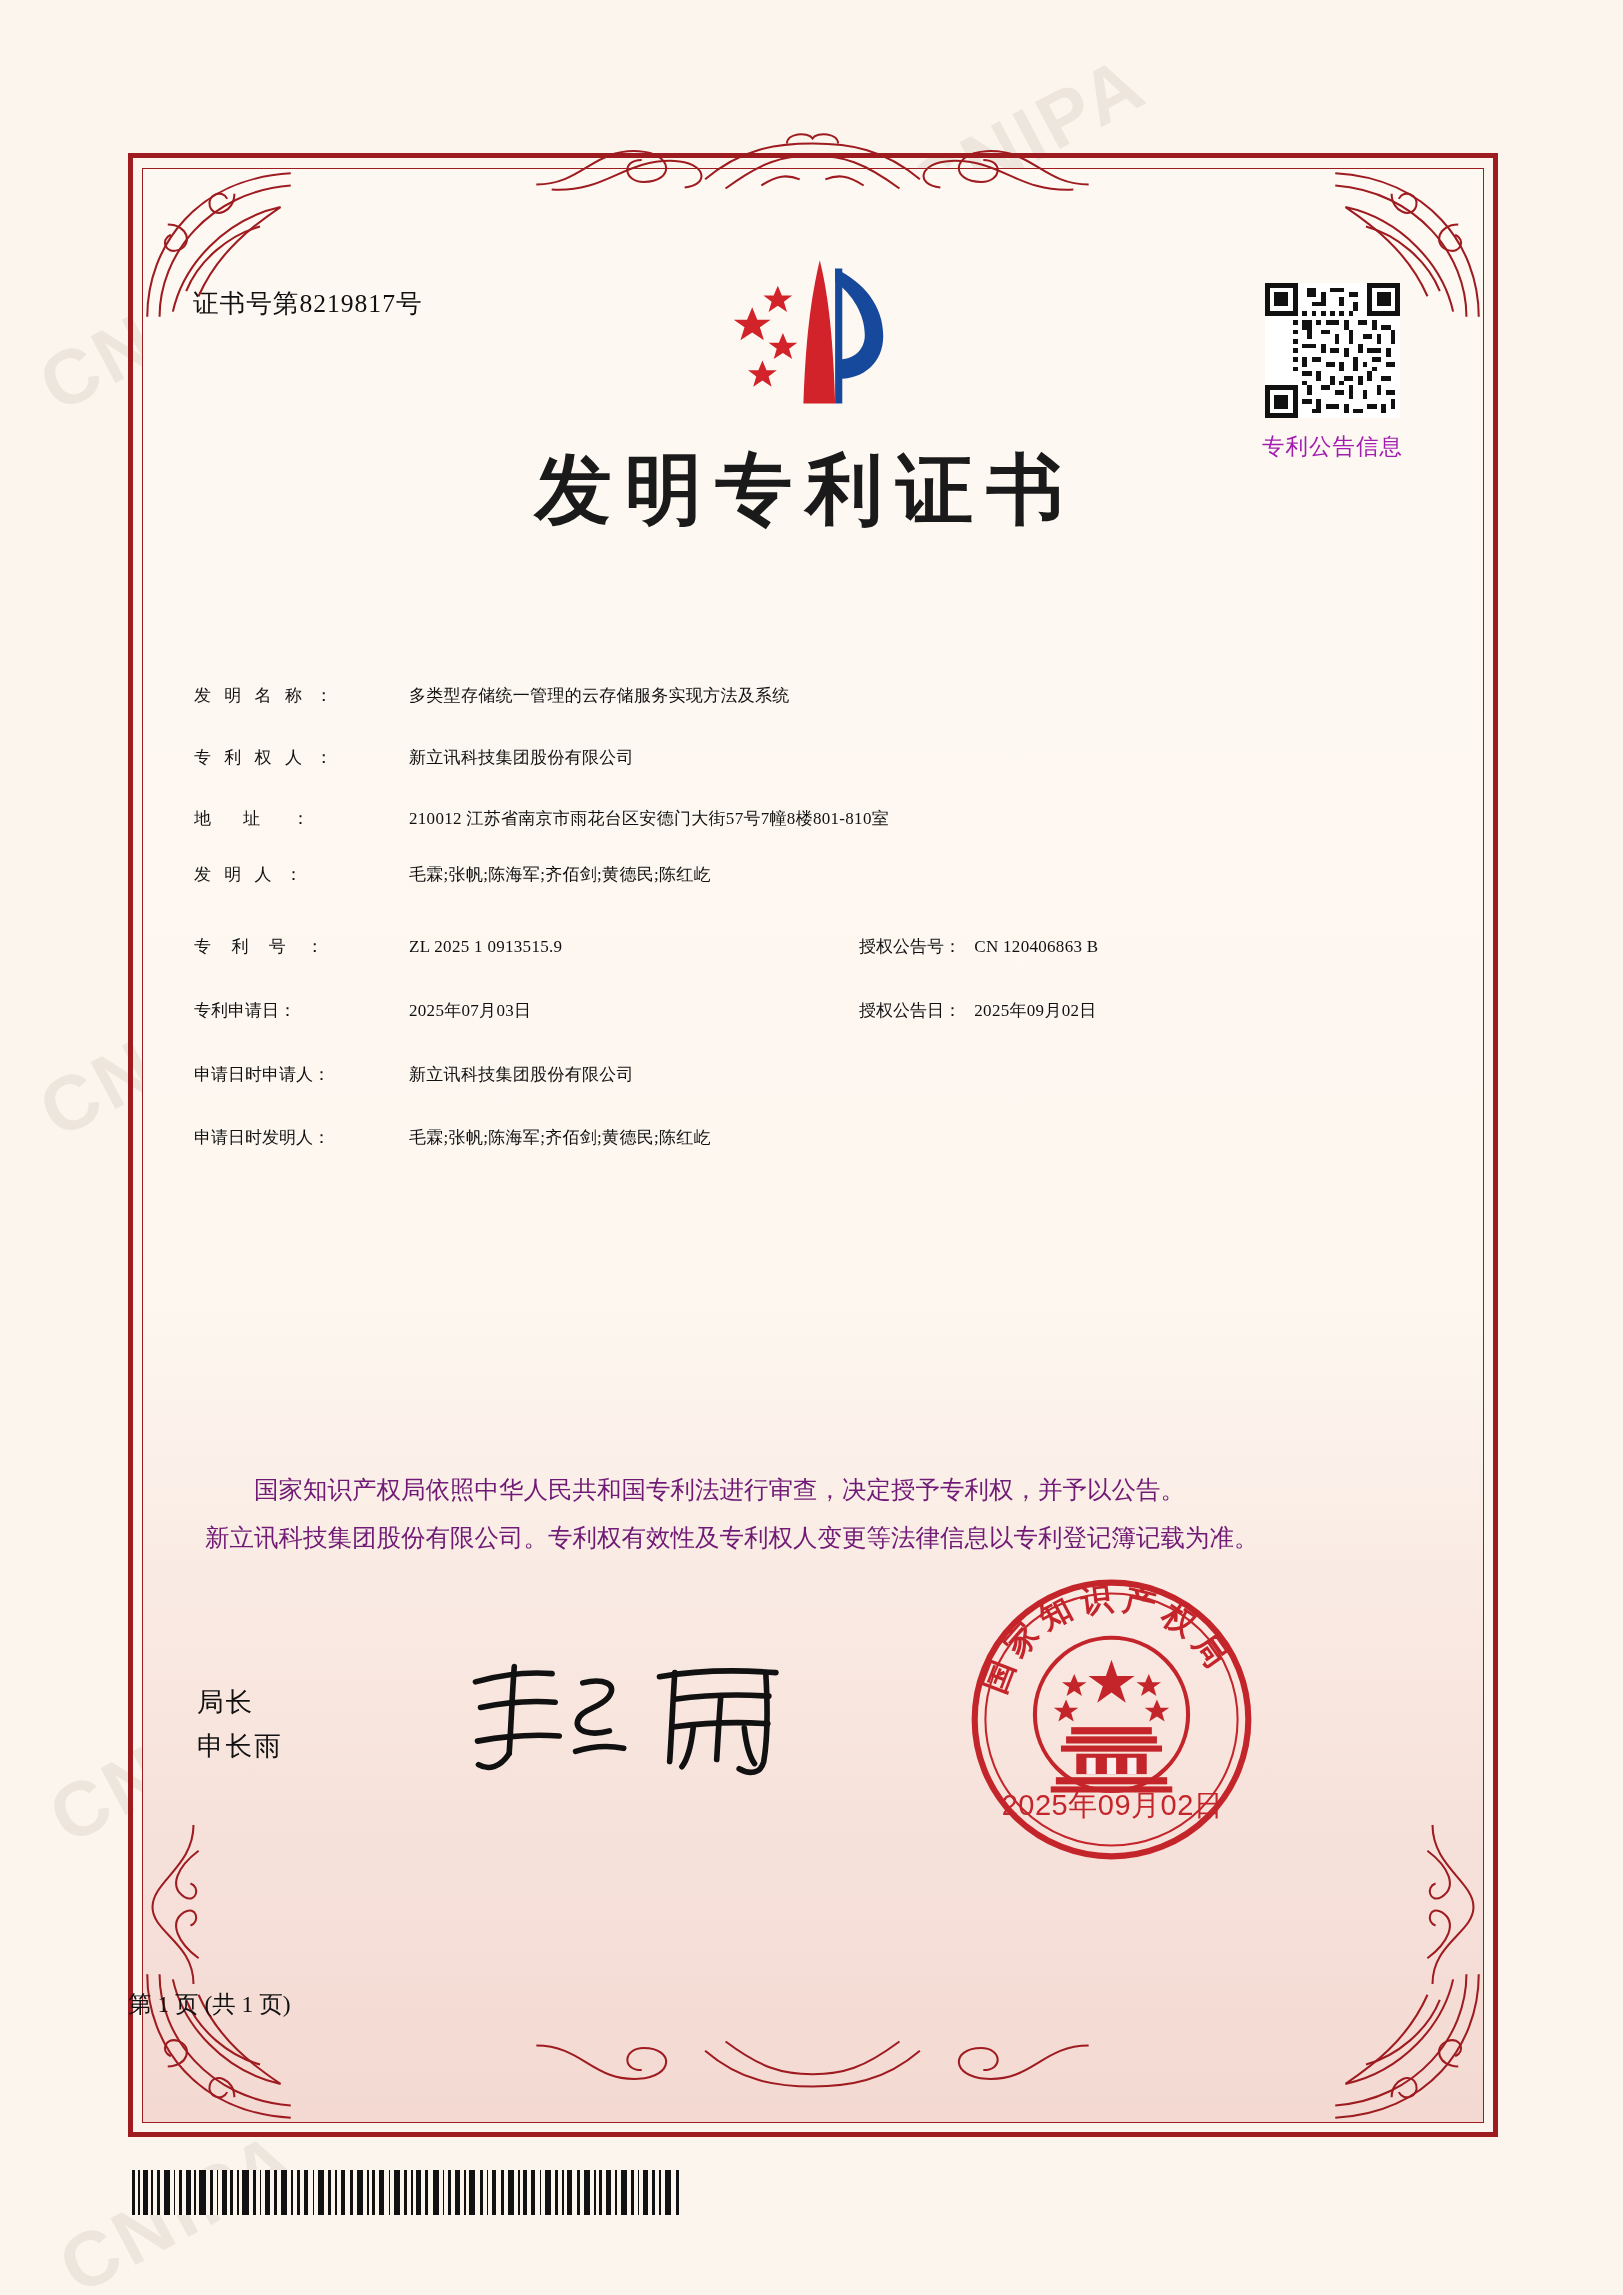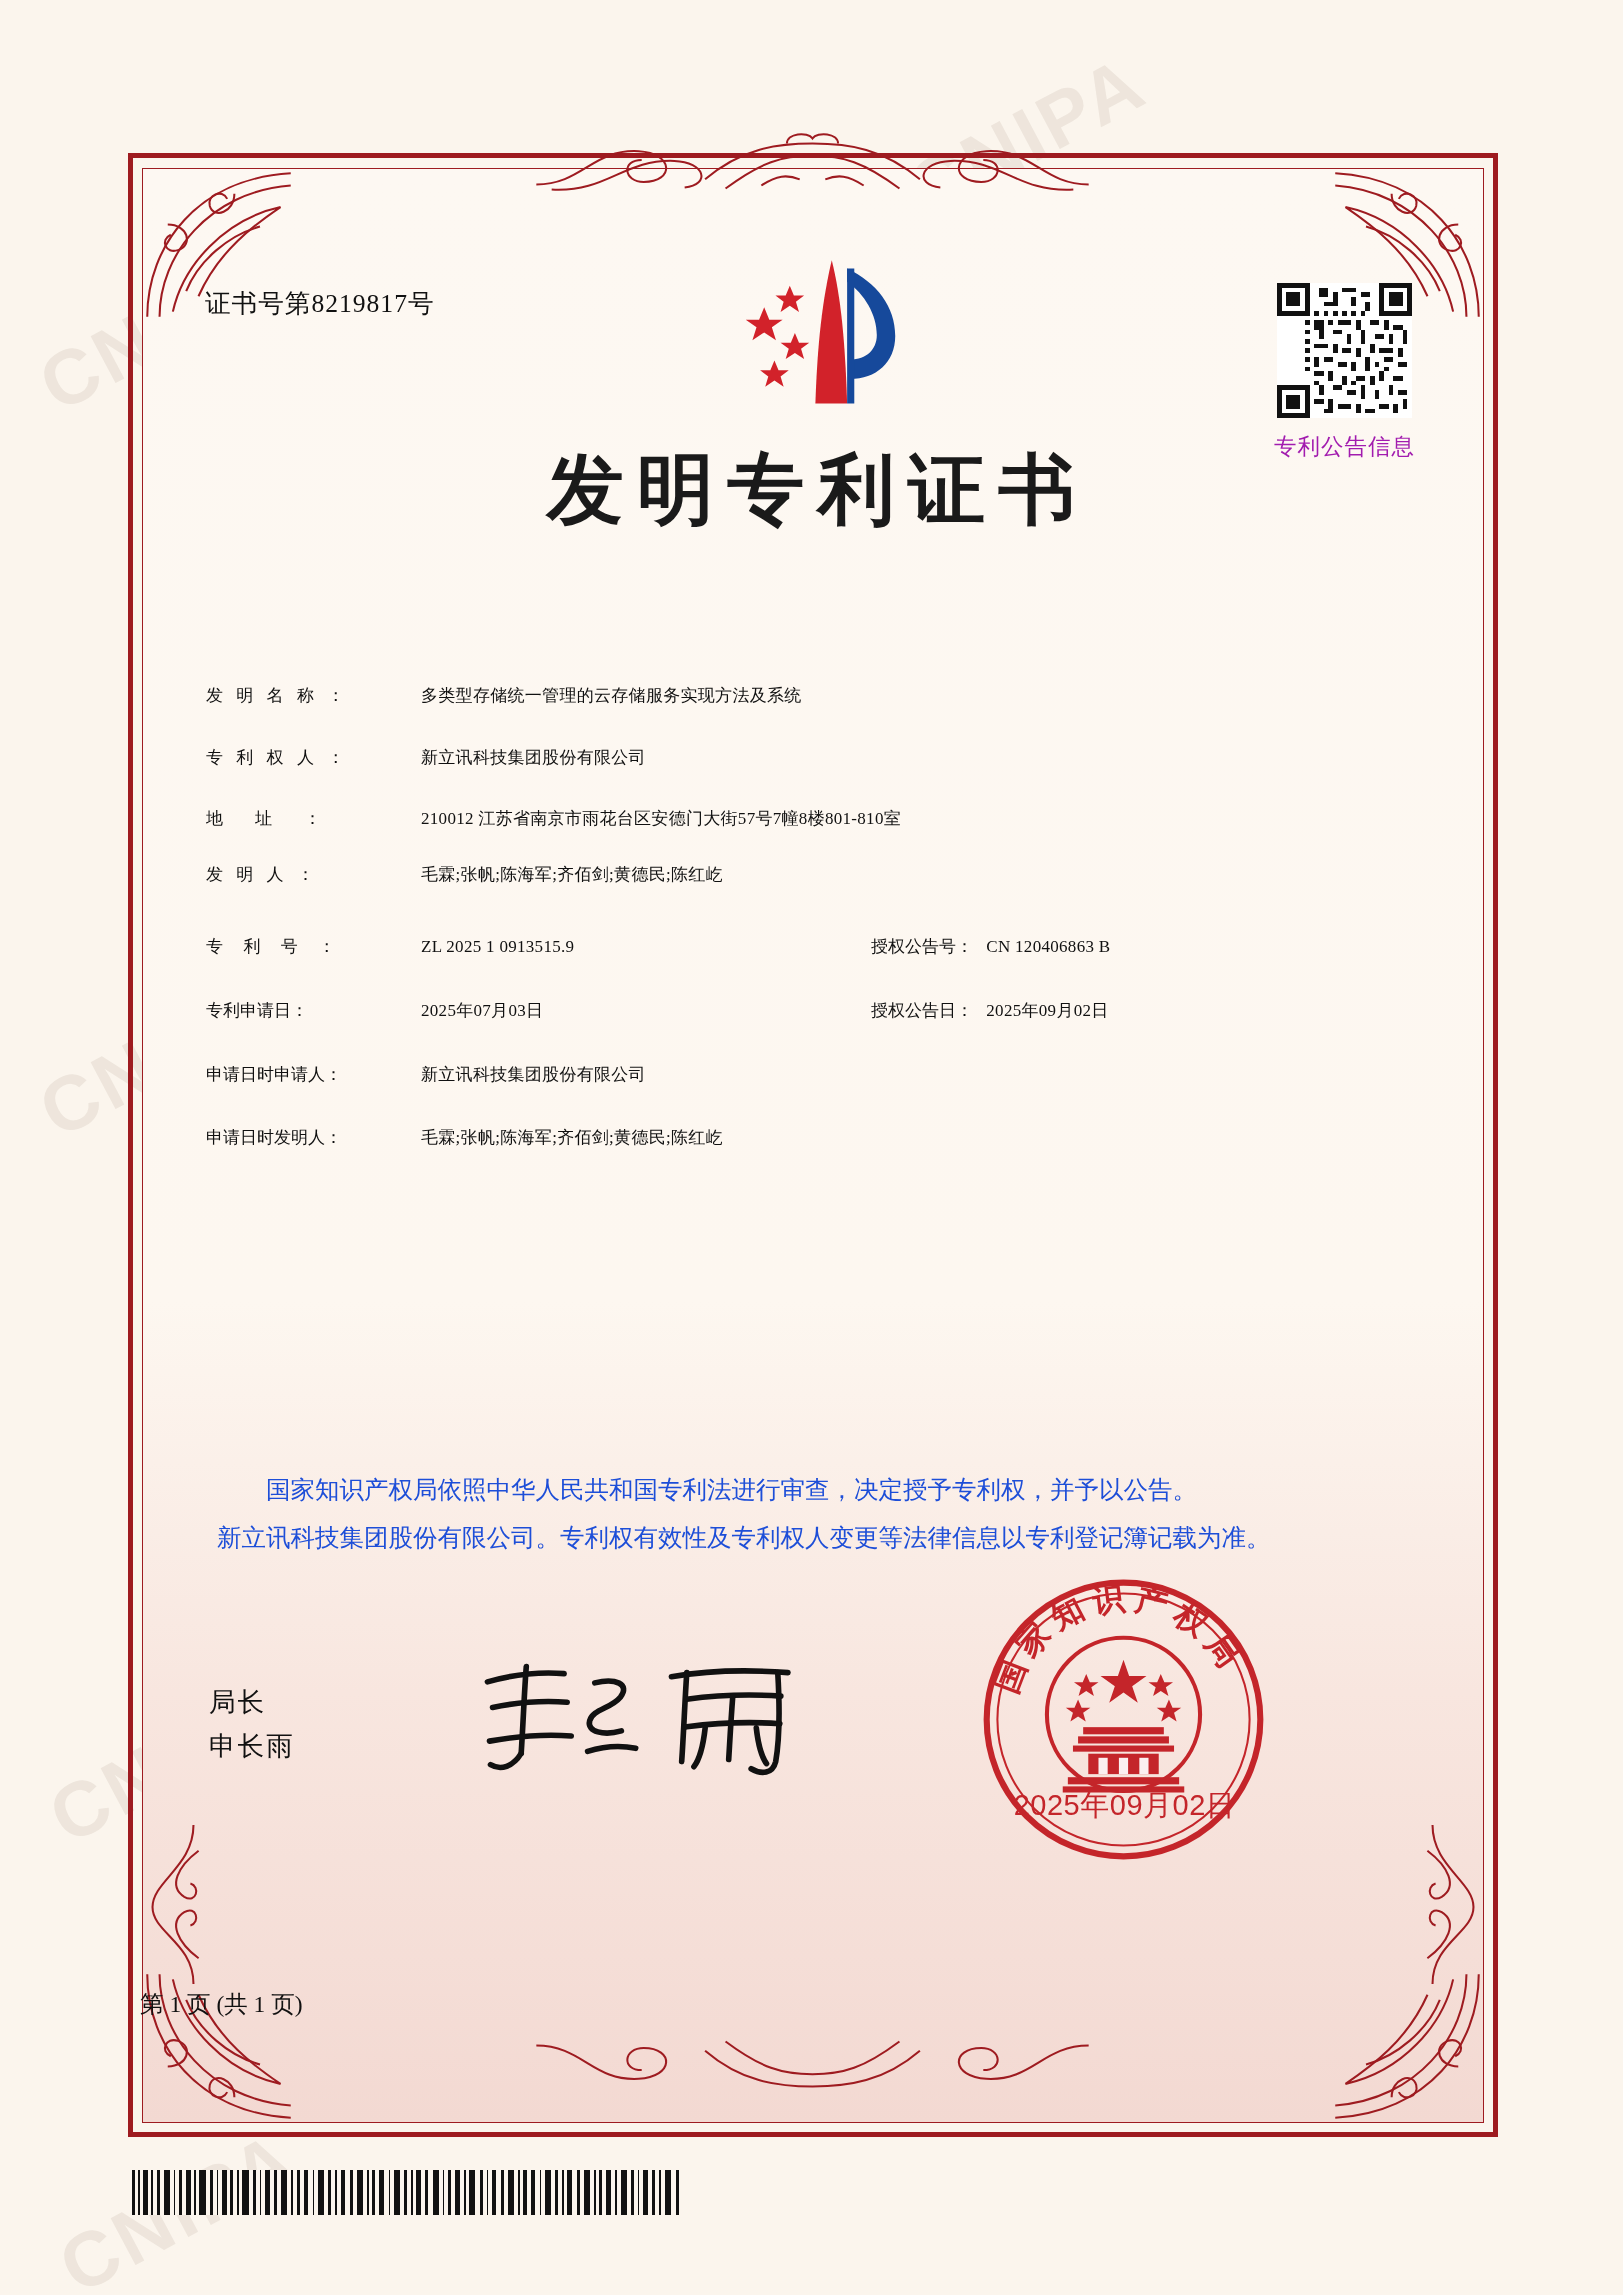--- a/index.html
+++ b/index.html
@@ -55,21 +55,21 @@
     background: linear-gradient(180deg, #fdf8f2 0%, #fdf7f0 58%, #f8e6df 78%, #f3d9d2 100%);
   }
   
   .flourish {
     position: absolute;
     pointer-events: none;
   }
   
   .content {
     position: absolute;
-    left: 140px;
+    left: 128px;
     top: 168px;
     width: 1342px;
     height: 1807px;
   }
   .cert-no {
     position: absolute;
     left: 65px;
     top: 118px;
     font-size: 25.6px;
     letter-spacing: 1px;
@@ -159,21 +159,21 @@
     letter-spacing: 0px;
     margin-right: 13.3px;
   }
   .statement {
     position: absolute;
     left: 77px;
     right: 66px;
     top: 1299px;
     font-size: 24.5px;
     line-height: 1.85;
-    color: #1d4ed8;
+    color: #701a75;
     text-align: left;
   }
   .statement p { margin: 0 0 3.1px 0; }
   .statement p.indent { text-indent: 49px; }
   .sign-block {
     position: absolute;
     left: 69px;
     top: 1513px;
     font-size: 26.6px;
     line-height: 1.65;

